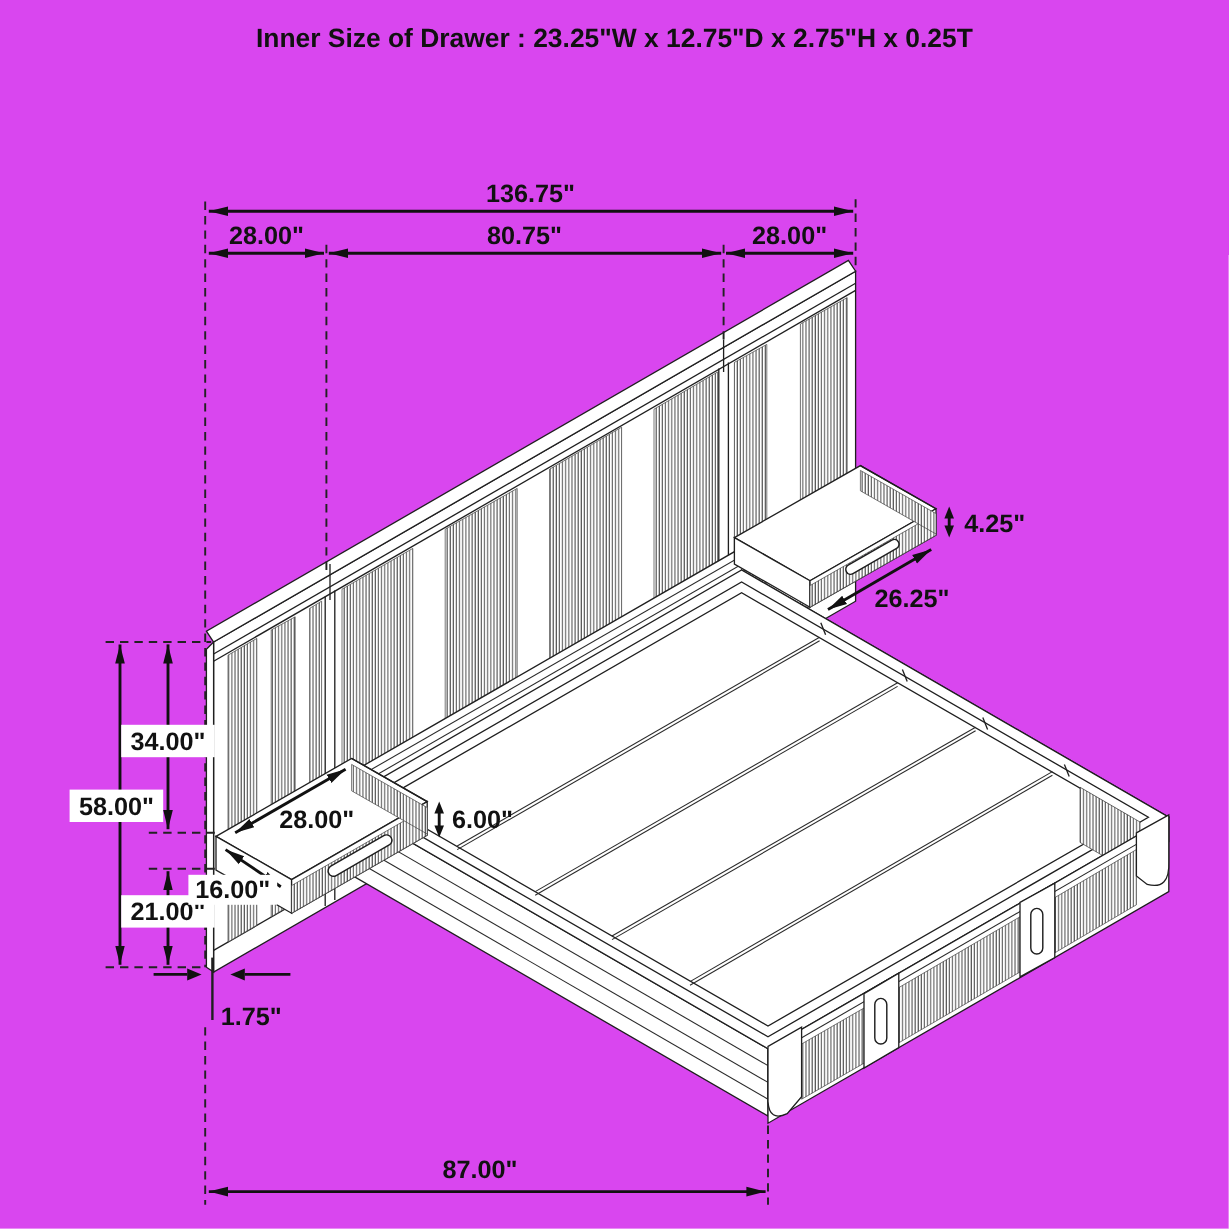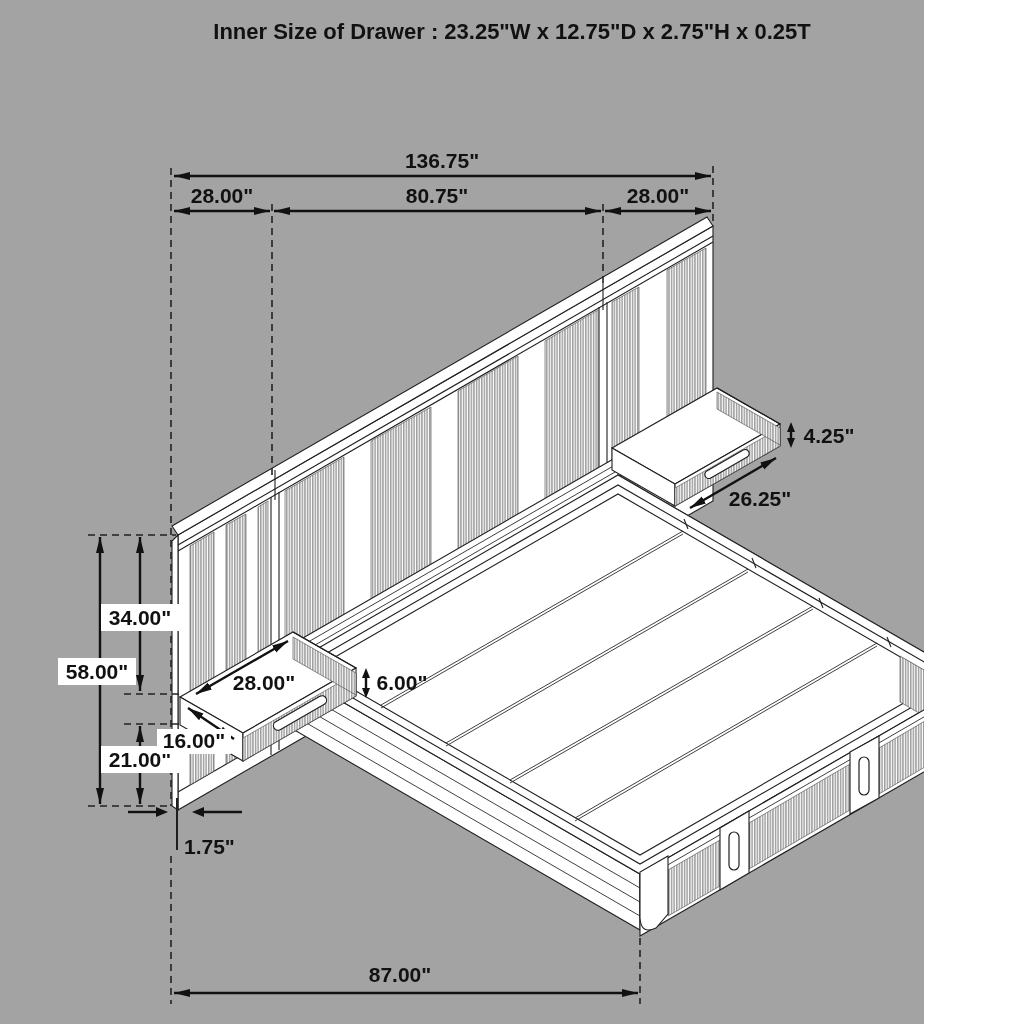--- a/index.html
+++ b/index.html
@@ -1,16 +1,16 @@
 <!DOCTYPE html>
 <html><head>
 <meta charset="utf-8">
 <style>
   html,body{margin:0;padding:0;background:#fff;}
-  #stage{position:relative;width:924px;height:1024px;background:#a3a3a3;overflow:hidden;
+  #stage{position:relative;width:1024px;height:1024px;background:#d946ef;overflow:hidden;
          font-family:"Liberation Sans",sans-serif;}
   svg{display:block;}
   .dimtext{font-family:"Liberation Sans",sans-serif;font-weight:bold;font-size:21px;fill:#111;}
   .titletext{font-family:"Liberation Sans",sans-serif;font-weight:bold;font-size:22px;fill:#111;}
   .edge{stroke:#1f1f1f;stroke-width:1.1;fill:none;}
   .facew{stroke:#1f1f1f;stroke-width:1.1;fill:#ffffff;}
   .ribf{stroke:#444;stroke-width:0.6;fill:url(#rib);}
   .thin{stroke:#2a2a2a;stroke-width:0.9;fill:none;}
   .dimline{stroke:#111;stroke-width:2.4;fill:none;}
   .dash{stroke:#222;stroke-width:1.6;stroke-dasharray:7 5;fill:none;}

